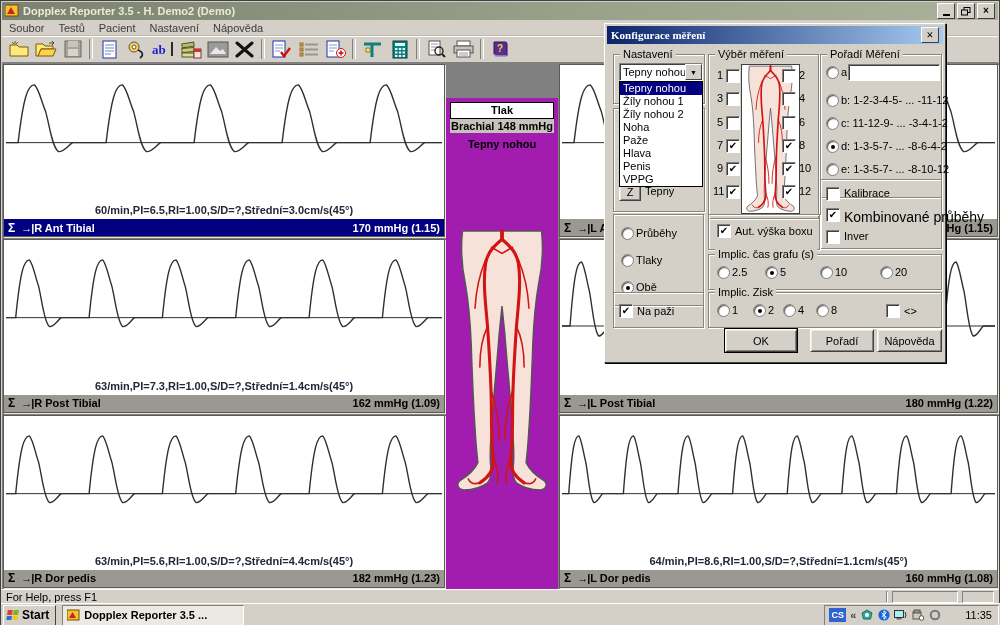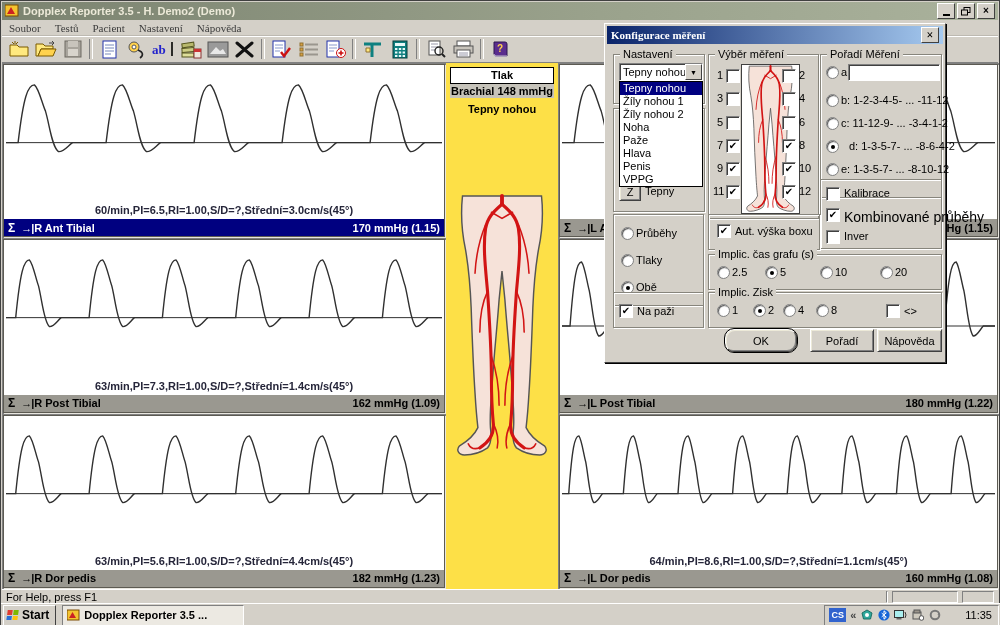--- a/index.html
+++ b/index.html
@@ -10,31 +10,31 @@
   #titlebar{position:absolute;left:1px;top:1px;right:1px;height:18px;
     background:linear-gradient(90deg,#7b8370,#9aa28c 60%,#aab29c);
     display:flex;align-items:center;padding:0 3px;color:#ece9d8;font-weight:bold;}
   #titlebar .ttext{margin-left:4px;flex:1;white-space:nowrap;overflow:hidden;}
   .winbtn{width:16px;height:14px;margin-left:2px;background:#d4d0c8;
     border:1px solid;border-color:#fff #404040 #404040 #fff;
     display:flex;align-items:center;justify-content:center;color:#000;font-weight:bold;font-size:10px;line-height:10px;}
   .gl-min{width:7px;height:2px;background:#000;margin-top:7px;}
   #menubar{position:absolute;left:1px;top:19px;right:1px;height:15px;background:#d4d0c8;
     display:flex;align-items:center;color:#3c3c3c;border-bottom:1px solid #bdb9b1;}
-  .mitem{padding:9px 7px;font-family:Liberation Serif, serif;}
+  .mitem{padding:9px 7px;}
   #toolbar{position:absolute;left:1px;top:35px;right:1px;height:26px;background:#d4d0c8;
     display:flex;align-items:center;padding-left:3px;border-bottom:1px solid #808080;box-shadow:0 1px 0 #fff inset;}
   .tbtn{width:25px;height:23px;display:flex;align-items:center;justify-content:center;margin:0 1px;}
   .tsep{width:2px;height:20px;margin:0 3px;border-left:1px solid #808080;border-right:1px solid #fff;}
   
   #client{position:absolute;left:1px;top:62px;width:997px;height:526px;background:#808080;display:flex;}
   .wcol{display:flex;flex-direction:column;}
   #col-left{width:444px;}
   #col-right{width:441px;}
-  #centerstrip{width:112px;position:relative;background:#fde047;}
+  #centerstrip{width:112px;position:relative;background:#a21caf;margin-top:35px;}
   .panel{flex:1;margin:1px;background:#fff;border:1px solid #5c5a52;box-shadow:1px 1px 0 #e8e6df;
     display:flex;flex-direction:column;position:relative;min-height:0;}
   .wave{flex:1;min-height:0;}
   .wave svg{display:block;width:100%;height:100%;}
   .stats{height:15px;text-align:center;font-weight:bold;color:#26263a;font-size:11px;white-space:nowrap;}
   .ptitle{height:17px;display:flex;align-items:center;padding:0 4px;background:#9a9890;color:#000;font-weight:bold;white-space:nowrap;}
   .ptitle.act{background:#000080;color:#fff;}
   .ptitle .sig{font-size:12px;margin-right:6px;}
   .ptitle .arr{letter-spacing:-1px;margin-right:1px;}
   .ptitle .pname{flex:1;}
@@ -92,21 +92,21 @@
     display:flex;align-items:center;box-sizing:border-box;}
   #combo .cval{flex:1;padding-left:3px;white-space:nowrap;overflow:hidden;}
   #combo .cbtn{width:15px;height:14px;background:#d4d0c8;border:1px solid;border-color:#fff #404040 #404040 #fff;
     display:flex;align-items:center;justify-content:center;font-size:7px;}
   #ddlist{position:absolute;left:14px;top:57px;width:82px;background:#fff;border:1px solid #000;z-index:60;}
   #ddlist .ditem{height:13px;line-height:13px;padding-left:3px;white-space:nowrap;overflow:hidden;}
   #ddlist .ditem.sel{background:#000080;color:#fff;}
   .dlgbtn{position:absolute;height:21px;background:#d4d0c8;border:1px solid;border-color:#fff #404040 #404040 #fff;
     box-shadow:inset 1px 1px 0 #ece9d8, inset -1px -1px 0 #808080;
     display:flex;align-items:center;justify-content:center;}
-  .dlgbtn.def{outline:1px solid #000;border-radius:9px;}
+  .dlgbtn.def{outline:1px solid #000;}
   #zbtn{position:absolute;left:14px;top:158px;width:20px;height:17px;}
   #thumb{position:absolute;left:136px;top:40px;width:57px;height:148px;background:#fff;border:1px solid #404040;}
   #thumb svg{display:block;width:100%;height:100%;}
 </style>
 </head>
 <body>
 
 <div id="screen">
 
   <div id="titlebar">
@@ -568,21 +568,21 @@
     <div id="poradi">
    <span class="rb" style="left:221px;top:42px"></span>
    <span class="dlabel" style="left:236px;top:42px">a</span>
    <span class="rb" style="left:221px;top:70px"></span>
    <span class="dlabel" style="left:236px;top:70px">b: 1-2-3-4-5- ... -11-12</span>
    <span class="rb" style="left:221px;top:93px"></span>
    <span class="dlabel" style="left:236px;top:93px">c: 11-12-9- ... -3-4-1-2</span>
    <span class="rb" style="left:221px;top:116px">
           <span class="dot"></span>
         </span>
-   <span class="dlabel" style="left:244px;top:116px">d: 1-3-5-7- ... -8-6-4-2</span>
+   <span class="dlabel" style="left:236px;top:116px">d: 1-3-5-7- ... -8-6-4-2</span>
    <span class="rb" style="left:221px;top:139px"></span>
    <span class="dlabel" style="left:236px;top:139px">e: 1-3-5-7- ... -8-10-12</span>
       </div>
     <input class="txt" style="left: 243px; top: 40px; width: 92px; height: 17px;" value="">
 
     <div class="grp" style="left:215px;top:155px;width:120px;height:68px"></div>
     <span class="cb" style="left:221px;top:163px"></span>
     <span class="dlabel" style="left:239px;top:163px">Kalibrace</span>
     <span class="cb" style="left:221px;top:184px">
         <span class="ck">✔</span>

